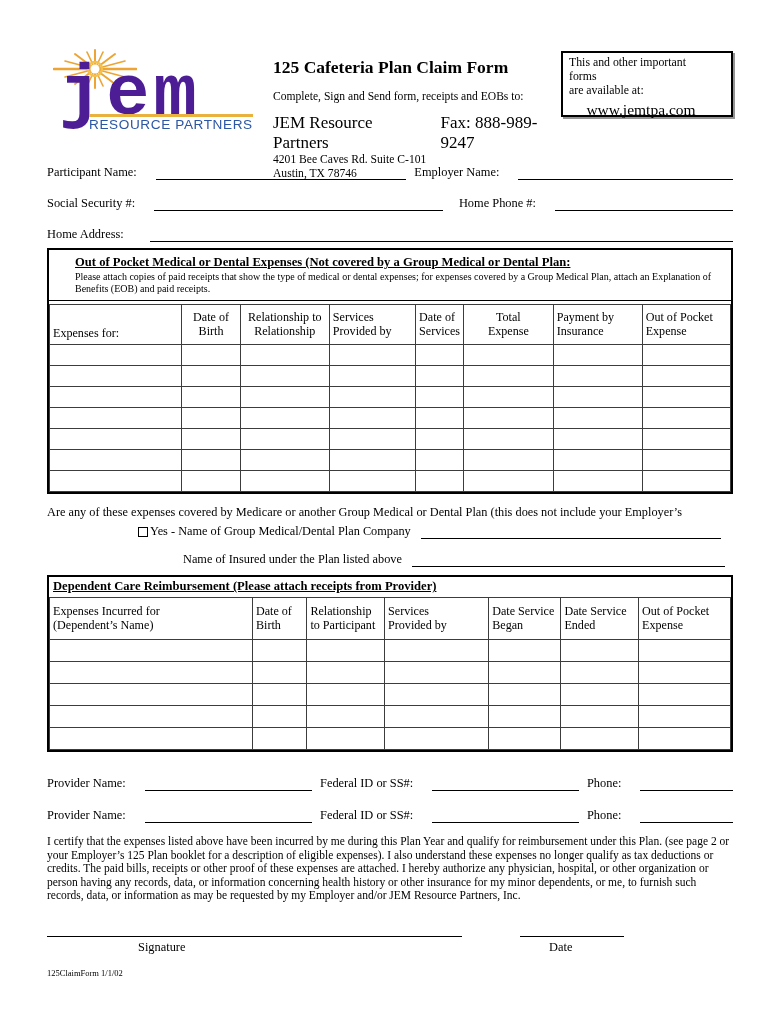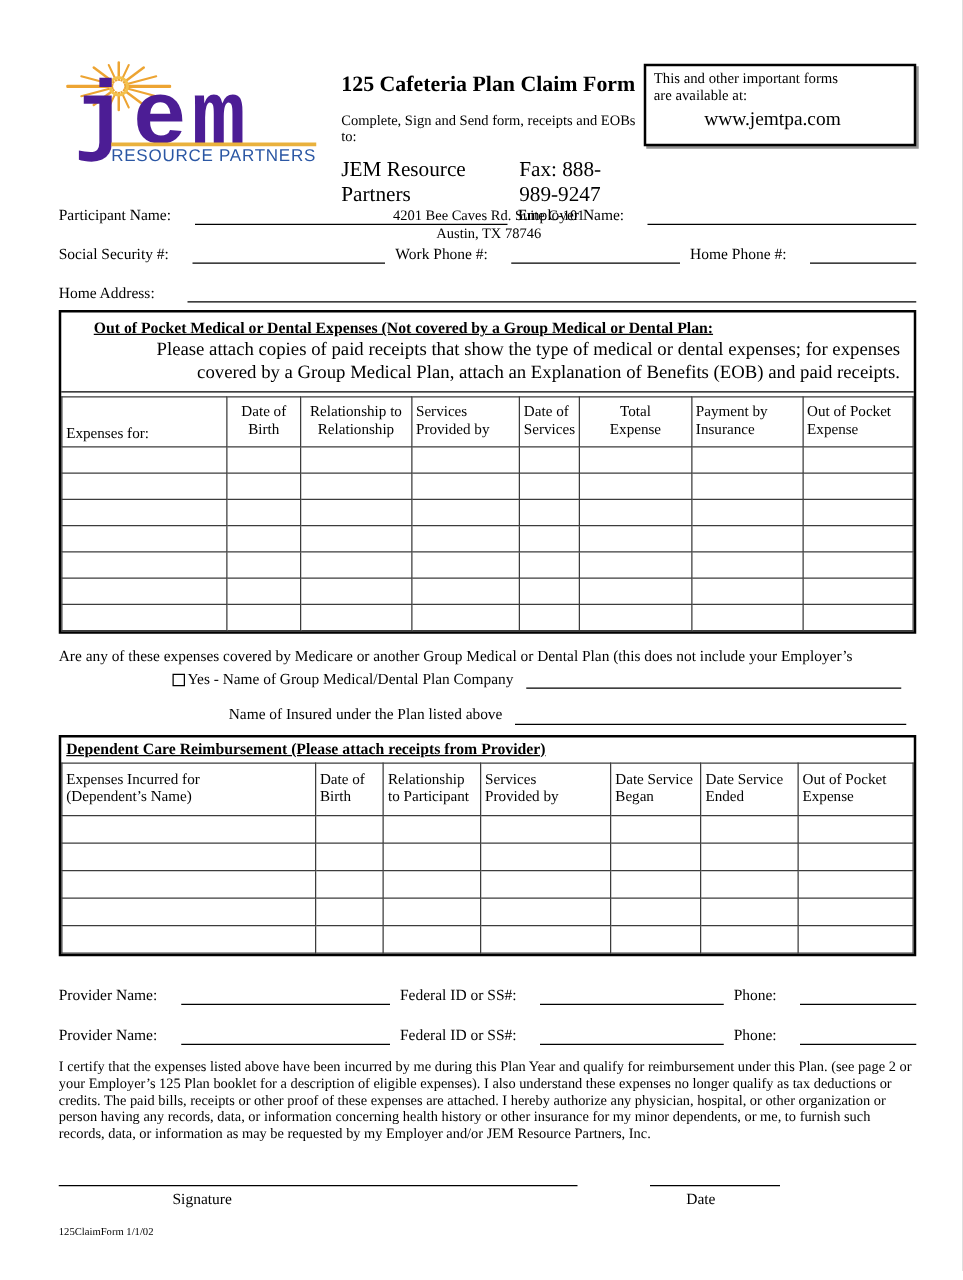--- a/index.html
+++ b/index.html
@@ -26,44 +26,44 @@
     font-family: "Liberation Sans", sans-serif; font-size: 13.6px;
     color: #2b57a4; letter-spacing: 0.6px; white-space: nowrap;
   }
   .starburst { position: absolute; left: 6px; top: 2px; }
 
   .title-block { flex: 1; padding: 12px 6px 0 14px; }
   .form-title { font-size: 17.5px; font-weight: bold; white-space: nowrap; margin-bottom: 12px; }
   .send-instr { font-size: 11.6px; margin-bottom: 10px; }
   .company-line { display: flex; font-size: 17px; }
   .company-line .fax { margin-left: 28px; }
-  .addr { font-size: 11.6px; line-height: 1.18; text-align: center; }
+  .addr { font-size: 11.6px; line-height: 1.18; }
 
   .info-box {
-    flex: none; width: 218px; height: 66px; margin-top: 6px;
+    flex: none; width: 172px; height: 66px; margin-top: 6px;
     border: 2.5px solid #000; box-shadow: 2px 2px 0 rgba(60,60,60,.55);
     padding: 3px 18px 0 6px;
     font-family: Liberation Serif, serif;
   }
   .info-box .il { font-size: 11.8px; line-height: 1.18; }
   .info-box .url { text-align: center; font-size: 15.5px; margin-top: 3px; }
 
   
   .field-row { display: flex; align-items: flex-end; height: 17px; margin-bottom: 14px; font-size: 12.4px; }
   .fgroup { display: flex; align-items: flex-end; gap: 14px; }
   .fgroup .lbl { white-space: nowrap; padding-right: 5px; }
   .uline { flex: 1; border-bottom: 1.5px solid #000; height: 14px; }
   .gap { width: 8px; flex: none; }
 
   
   .section-box { border: 2px solid #000; margin-bottom: 0; }
   .med-box { margin-top: 6px; }
   .section-text { padding: 5px 10px 5px 26px; border-bottom: 1.5px solid #000; }
   .sec-heading { font-size: 12.6px; font-weight: bold; text-decoration: underline; margin-bottom: 1px; white-space: nowrap; }
-  .sec-instr { font-size: 15px; line-height: 1.22; max-width: 645px; text-align: right; }
+  .sec-instr { font-size: 10px; line-height: 1.22; max-width: 645px; }
 
   table { width: 100%; border-collapse: collapse; }
   .med-table { margin-top: 3px; }
   th, td { border: 1.2px solid #3c3c3c; }
   thead th { font-weight: normal; font-size: 12.1px; line-height: 1.15; padding: 2px 3px; height: 40px; vertical-align: middle; }
   th .hl { display: block; }
   th.al-c { text-align: center; }
   th.al-l { text-align: left; }
   th.al-bl { text-align: left; vertical-align: bottom; padding-bottom: 3px; }
   tbody td { height: 21px; }
@@ -160,24 +160,20 @@
       <span class="uline"></span>
     </div>
   </div>
 
   <div class="field-row">
     <div class="fgroup" style="flex:39">
       <span class="lbl">Social Security #:</span>
       <span class="uline"></span>
     </div>
     <span class="gap"></span>
-    <div class="fgroup" style="flex:34">
-      <span class="lbl">Work Phone #:</span>
-      <span class="uline"></span>
-    </div>
     <span class="gap"></span>
     <div class="fgroup" style="flex:27">
       <span class="lbl">Home Phone #:</span>
       <span class="uline"></span>
     </div>
   </div>
 
   <div class="field-row" style="margin-bottom:6px">
     <div class="fgroup" style="flex:1">
       <span class="lbl" style="padding-right:12px">Home Address:</span>

